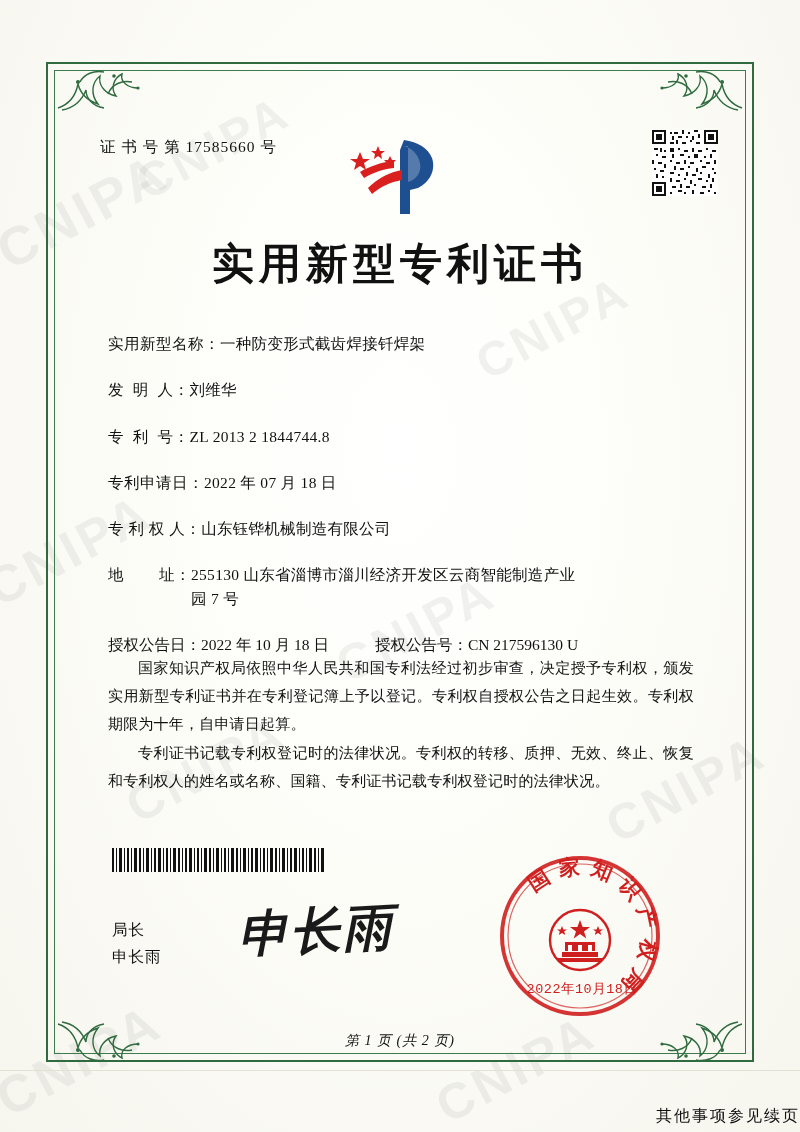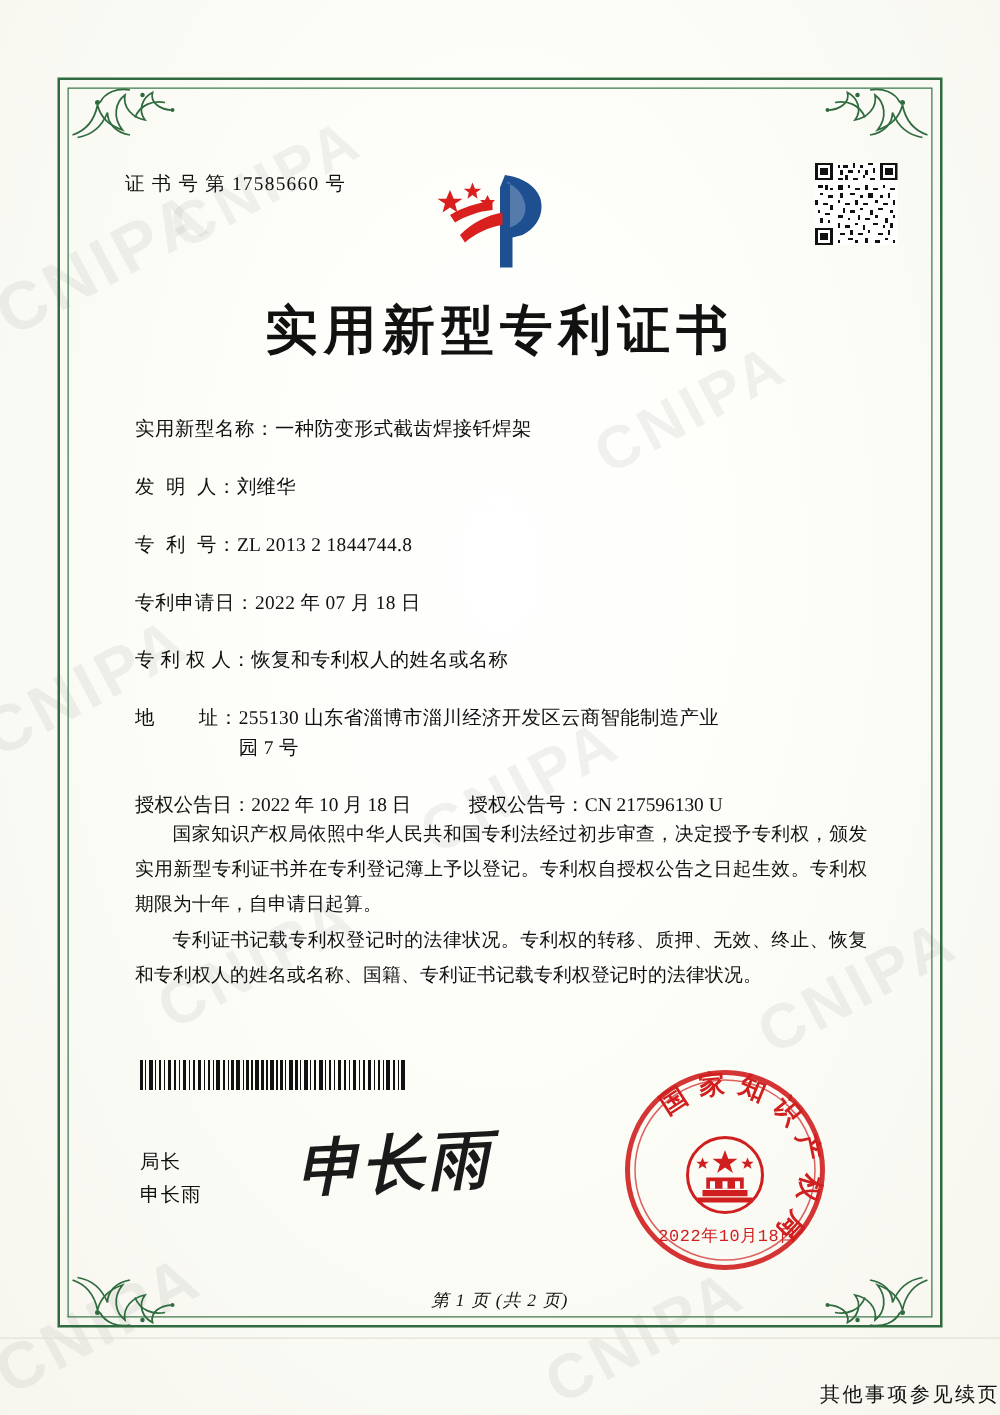--- a/index.html
+++ b/index.html
@@ -442,21 +442,21 @@
     <div class="row">
       <span class="lab">专  利  号：</span>
       <span class="val">ZL 2013 2 1844744.8</span>
     </div>
     <div class="row">
       <span class="lab">专利申请日：</span>
       <span class="val">2022 年 07 月 18 日</span>
     </div>
     <div class="row">
       <span class="lab">专 利 权 人：</span>
-      <span class="val">恢复和专利权人的姓名或名称</span>
+      <span class="val">山东钰铧机械制造有限公司</span>
     </div>
     <div class="row">
       <span class="lab">地        址：</span>
       <span class="val">
         <span>255130  山东省淄博市淄川经济开发区云商智能制造产业</span>
         <span class="addr-second">园 7 号</span>
       </span>
     </div>
     <div class="row-inline">
       <span class="seg">授权公告日：</span>

